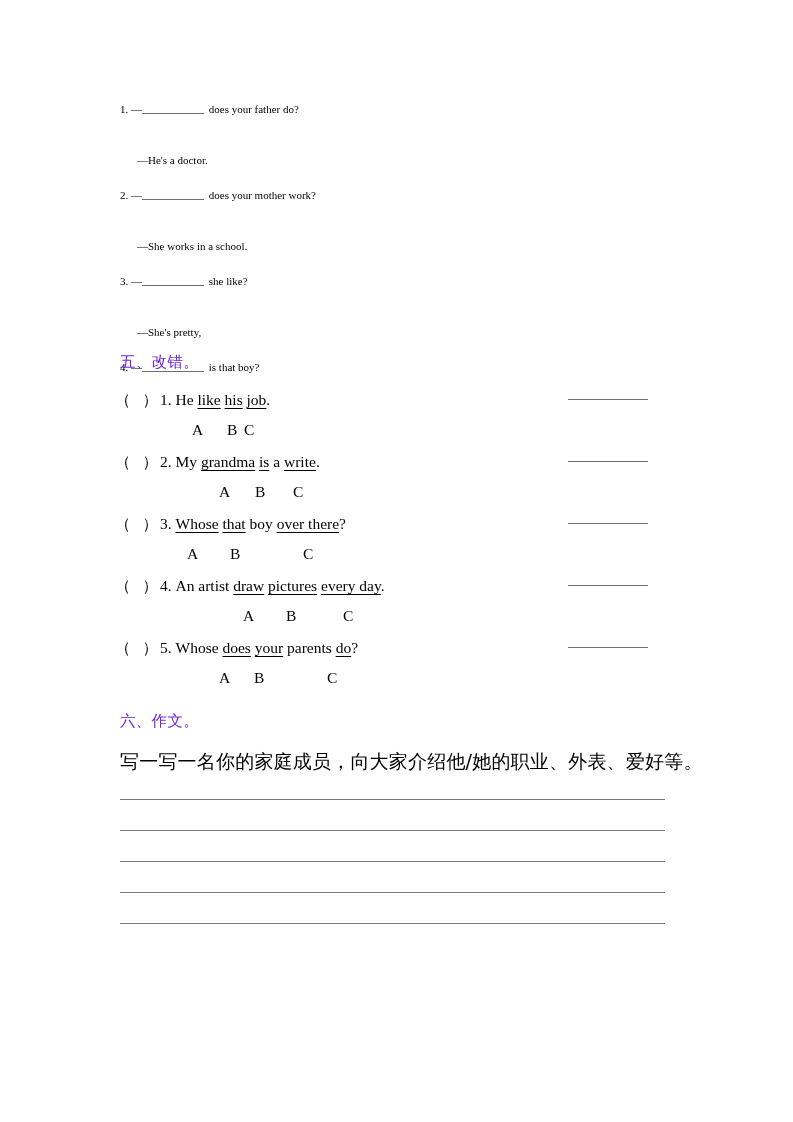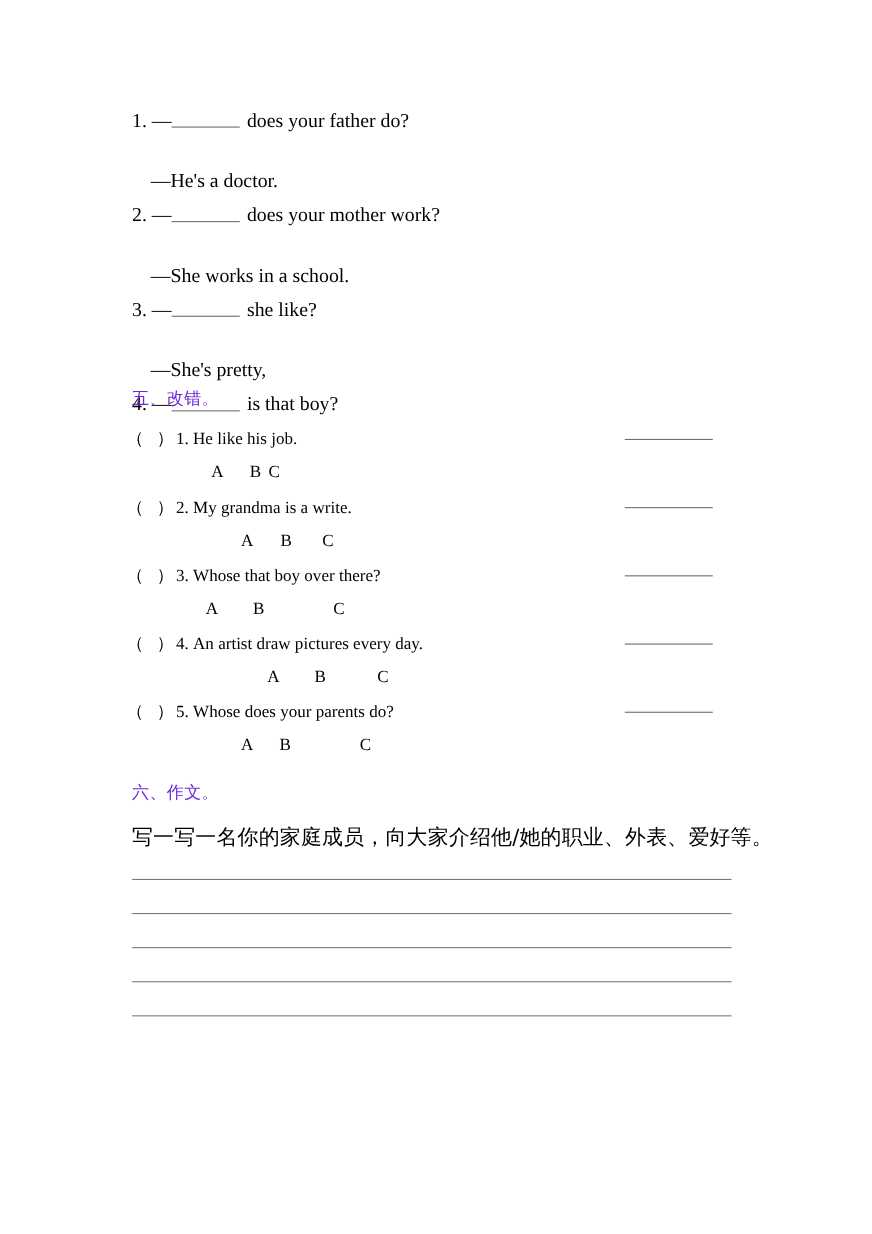--- a/index.html
+++ b/index.html
@@ -25,21 +25,21 @@
   }
 
   
   .dialogue {
     position: absolute;
     left: 120px;
     top: 100px;
     width: 560px;
   }
   .dlg-item {
-    font-size: 18px;
+    font-size: 11px;
     line-height: 1;
     margin-bottom: 0;
     height: 31px;
     white-space: nowrap;
   }
   .dlg-q {
     padding-left: 0;
   }
   .dlg-a {
     padding-left: 17px;
@@ -89,20 +89,21 @@
   }
   .paren {
     letter-spacing: 0;
     margin-right: 2px;
   }
   .paren .gap {
     display: inline-block;
     width: 12px;
   }
   .u {
+    text-decoration: underline;
     text-underline-offset: 2.5px;
     text-decoration-thickness: 1px;
   }
   .markers {
     position: relative;
     height: 24px;
     font-size: 15.5px;
     line-height: 1;
     margin-top: 9px;
     white-space: nowrap;

